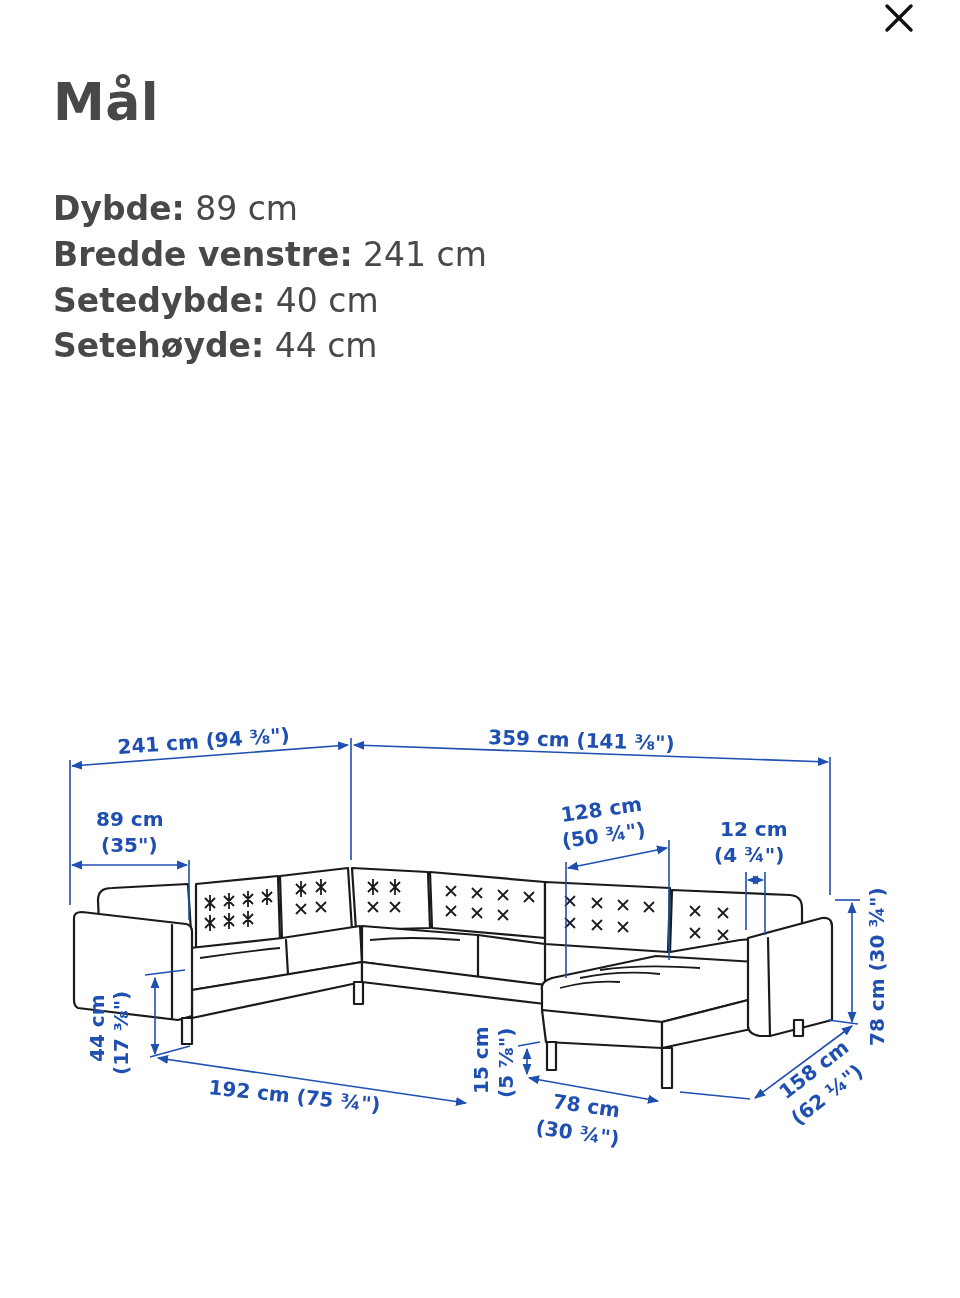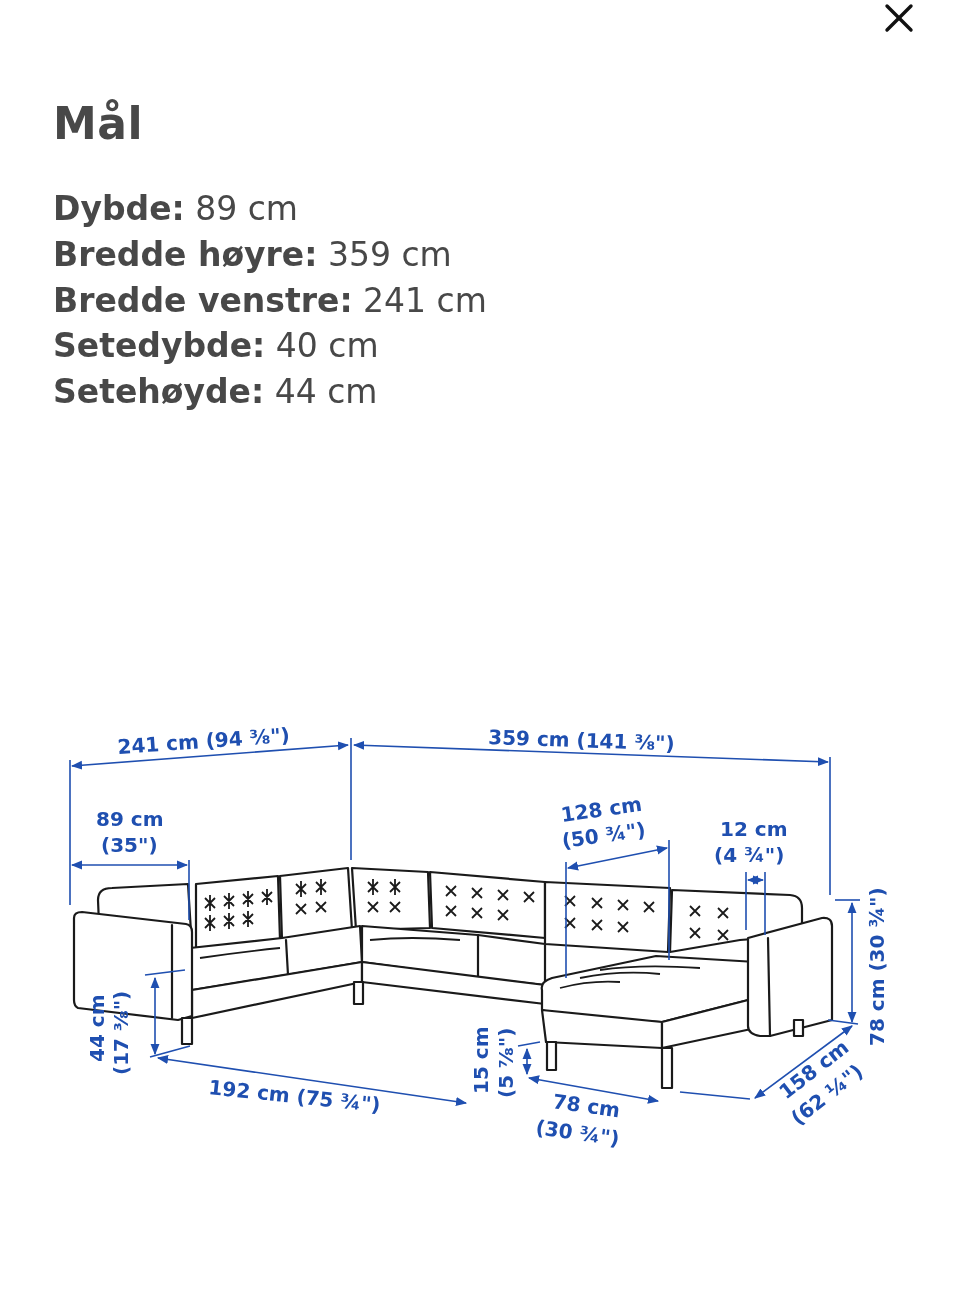--- a/index.html
+++ b/index.html
@@ -1,19 +1,19 @@
 <!DOCTYPE html>
 <html><head>
 <meta charset="utf-8">
 <style>
   html,body{margin:0;padding:0;background:#ffffff;}
   body{width:960px;height:1298px;position:relative;overflow:hidden;font-family:"Liberation Sans","DejaVu Sans",sans-serif;color:#484848;}
   .close-btn{position:absolute;left:878px;top:0px;width:44px;height:38px;cursor:pointer;}
   .close-btn svg{display:block;}
-  .title{position:absolute;left:53px;top:98px;margin:0;font-size:44px;font-weight:700;color:#484848;letter-spacing:0.5px;font-family:"DejaVu Sans","Liberation Sans",sans-serif;}
+  .title{position:absolute;left:53px;top:72px;margin:0;font-size:52px;font-weight:700;color:#484848;letter-spacing:0.5px;font-family:"DejaVu Sans","Liberation Sans",sans-serif;}
   .specs{position:absolute;left:53px;top:186px;margin:0;padding:0;list-style:none;}
   .spec{font-size:33px;line-height:45.8px;height:45.8px;white-space:nowrap;font-family:"DejaVu Sans","Liberation Sans",sans-serif;}
   .spec .lbl{font-weight:700;color:#484848;}
   .spec .val{font-weight:400;color:#484848;}
   .diagram{position:absolute;left:0;top:690px;width:960px;height:608px;}
   .diagram svg{display:block;}
   .dim{font-family:"DejaVu Sans","Liberation Sans",sans-serif;font-weight:700;fill:#1f4fb0;font-size:20px;}
 </style>
 </head>
 <body>
@@ -22,21 +22,20 @@
   <svg width="44" height="38" viewBox="0 0 44 38">
     <line x1="9" y1="6" x2="33" y2="30" stroke="#111" stroke-width="3.4" stroke-linecap="round"></line>
     <line x1="33" y1="6" x2="9" y2="30" stroke="#111" stroke-width="3.4" stroke-linecap="round"></line>
   </svg>
 </div>
 
 <h1 class="title">Mål</h1>
 
 <ul class="specs">
   <li class="spec"><span class="lbl">Dybde:</span> <span class="val">89 cm</span></li>
-  <li class="spec"><span class="lbl">Bredde høyre:</span> <span class="val">359 cm</span></li>
   <li class="spec"><span class="lbl">Bredde venstre:</span> <span class="val">241 cm</span></li>
   <li class="spec"><span class="lbl">Setedybde:</span> <span class="val">40 cm</span></li>
   <li class="spec"><span class="lbl">Setehøyde:</span> <span class="val">44 cm</span></li>
 </ul>
 
 <div class="diagram">
   <svg width="960" height="608" viewBox="0 690 960 608">
     <defs>
       <marker id="ar" viewBox="0 0 10 10" refX="9" refY="5" markerWidth="7" markerHeight="7" orient="auto-start-reverse">
         <path d="M0,1 L10,5 L0,9 z" fill="#1f4fb0"></path>

